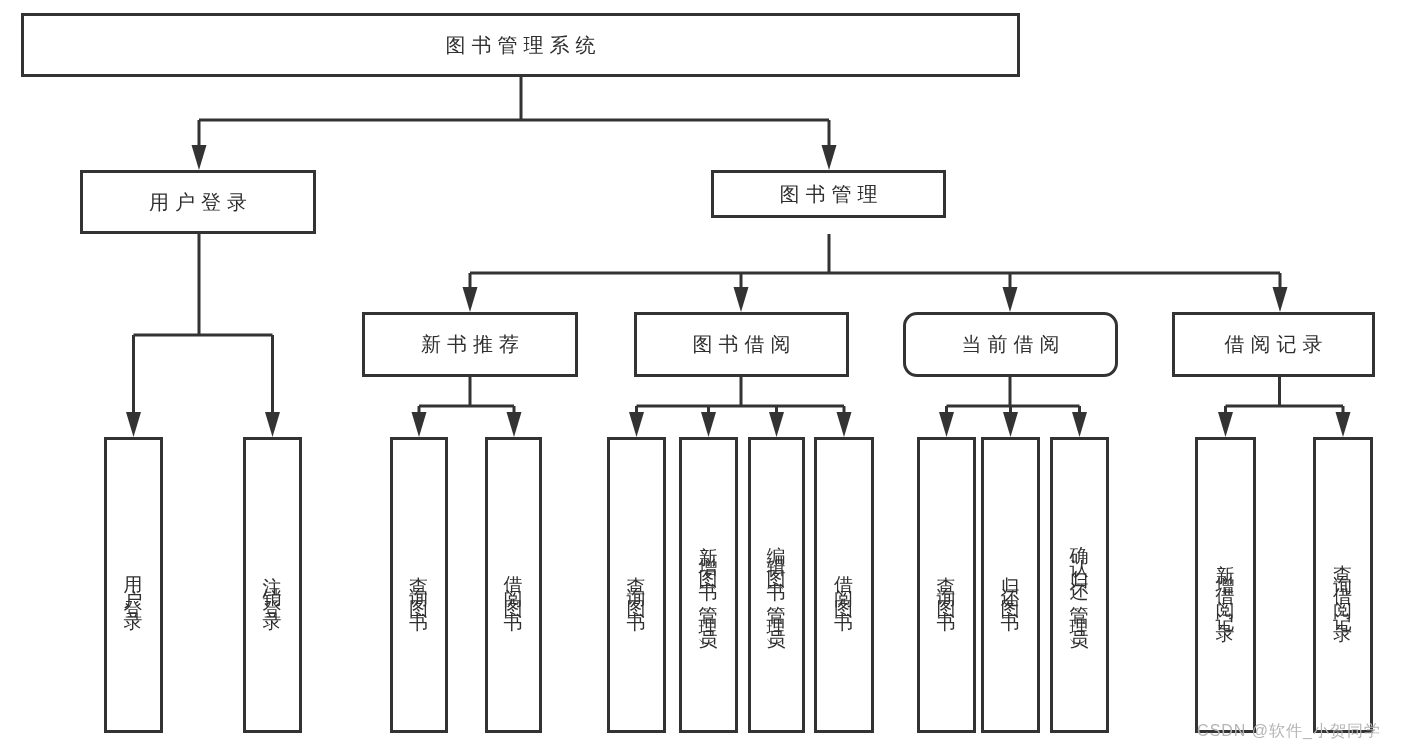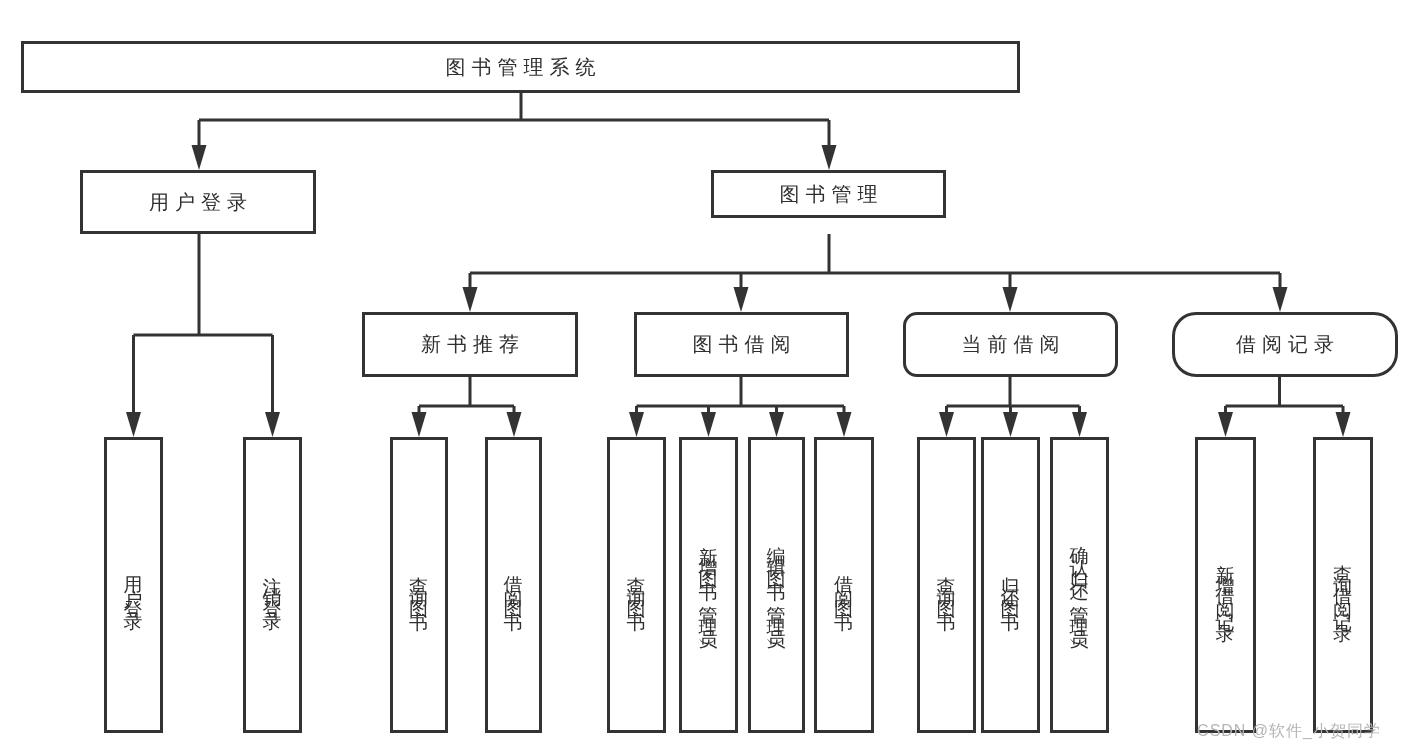--- a/index.html
+++ b/index.html
@@ -125,29 +125,29 @@
       <polygon points="1072,412 1087,412 1079.5,437"></polygon>
     </g>
 
     <g>
       <path d="M1279.5 377 V406 M1225.5 406 H1343 M1225.5 406 V413 M1343 406 V413"></path>
       <polygon points="1218,412 1233,412 1225.5,437"></polygon>
       <polygon points="1335.5,412 1350.5,412 1343,437"></polygon>
     </g>
   </svg>
 
-  <div class="box" style="left:21px; top:13px; width:999px; height:52px;margin-top:28px;">图书管理系统</div>
+  <div class="box" style="left:21px; top:13px; width:999px; height:64px;">图书管理系统</div>
 
   <div class="box" style="left:80px; top:170px; width:236px; height:64px;">用户登录</div>
   <div class="box" style="left:711px; top:170px; width:235px; height:48px;">图书管理</div>
 
   <div class="box" style="left:634px; top:312px; width:215px; height:65px;">图书借阅</div>
   <div class="box" style="left:362px; top:312px; width:216px; height:65px;">新书推荐</div>
   <div class="box" style="left:903px; top:312px; width:215px; height:65px;border-radius:14px;">当前借阅</div>
-  <div class="box" style="left:1172px; top:312px; width:226px; height:65px;border-radius:24px;">借阅记录</div>
+  <div class="box" style="left:1172px; top:312px; width:203px; height:65px;">借阅记录</div>
 
   <div class="box-v" style="left:104px; top:437px; width:59px; height:296px;">用户登录</div>
   <div class="box-v" style="left:243px; top:437px; width:59px; height:296px;">注销登录</div>
 
   <div class="box-v" style="left:390px; top:437px; width:58px; height:296px;">查询图书</div>
   <div class="box-v" style="left:485px; top:437px; width:57px; height:296px;">借阅图书</div>
 
   <div class="box-v" style="left:607px; top:437px; width:59px; height:296px;">查询图书</div>
   <div class="box-v" style="left:679px; top:437px; width:59px; height:296px;">新增图书（管理员）</div>
   <div class="box-v" style="left:748px; top:437px; width:57px; height:296px;">编辑图书（管理员）</div>

